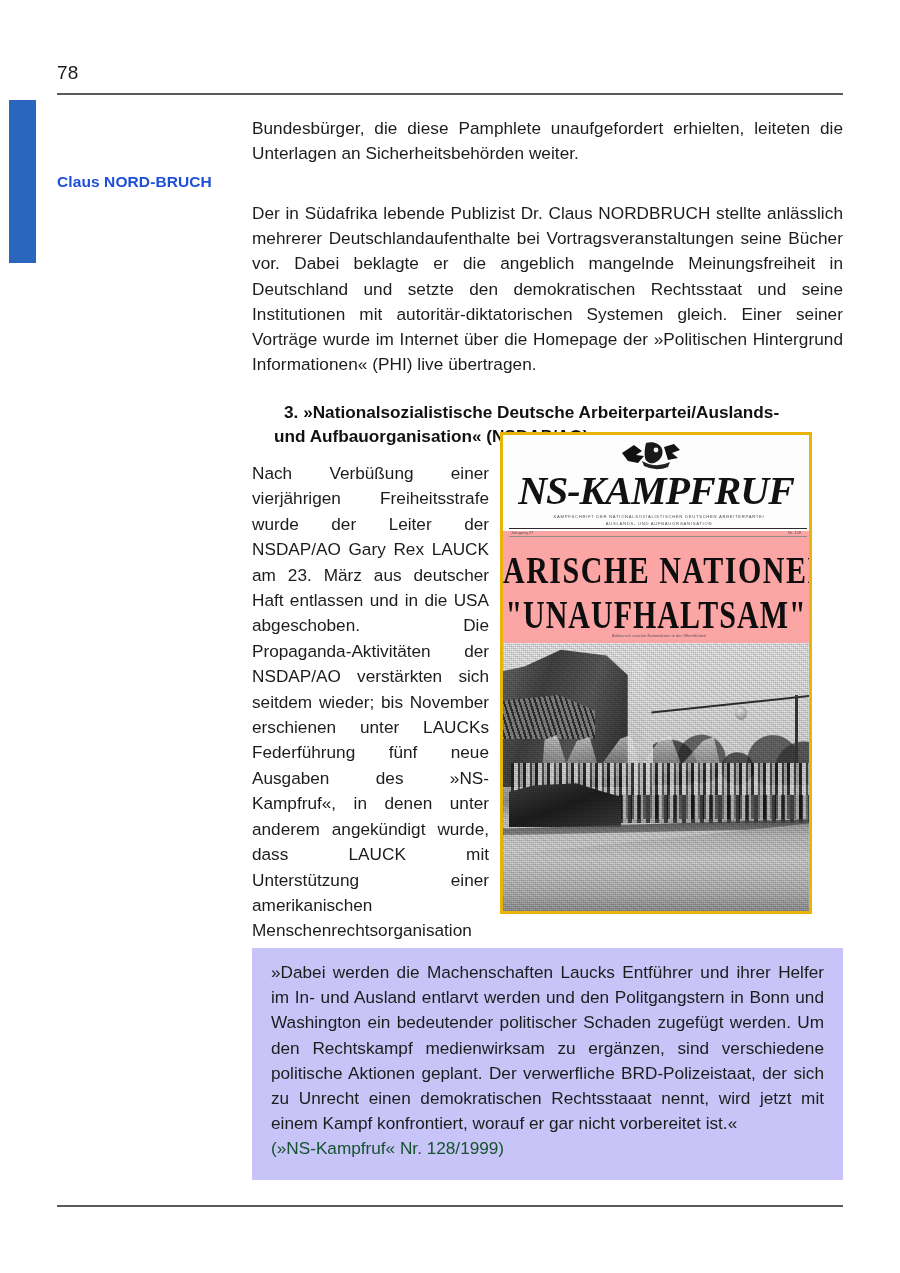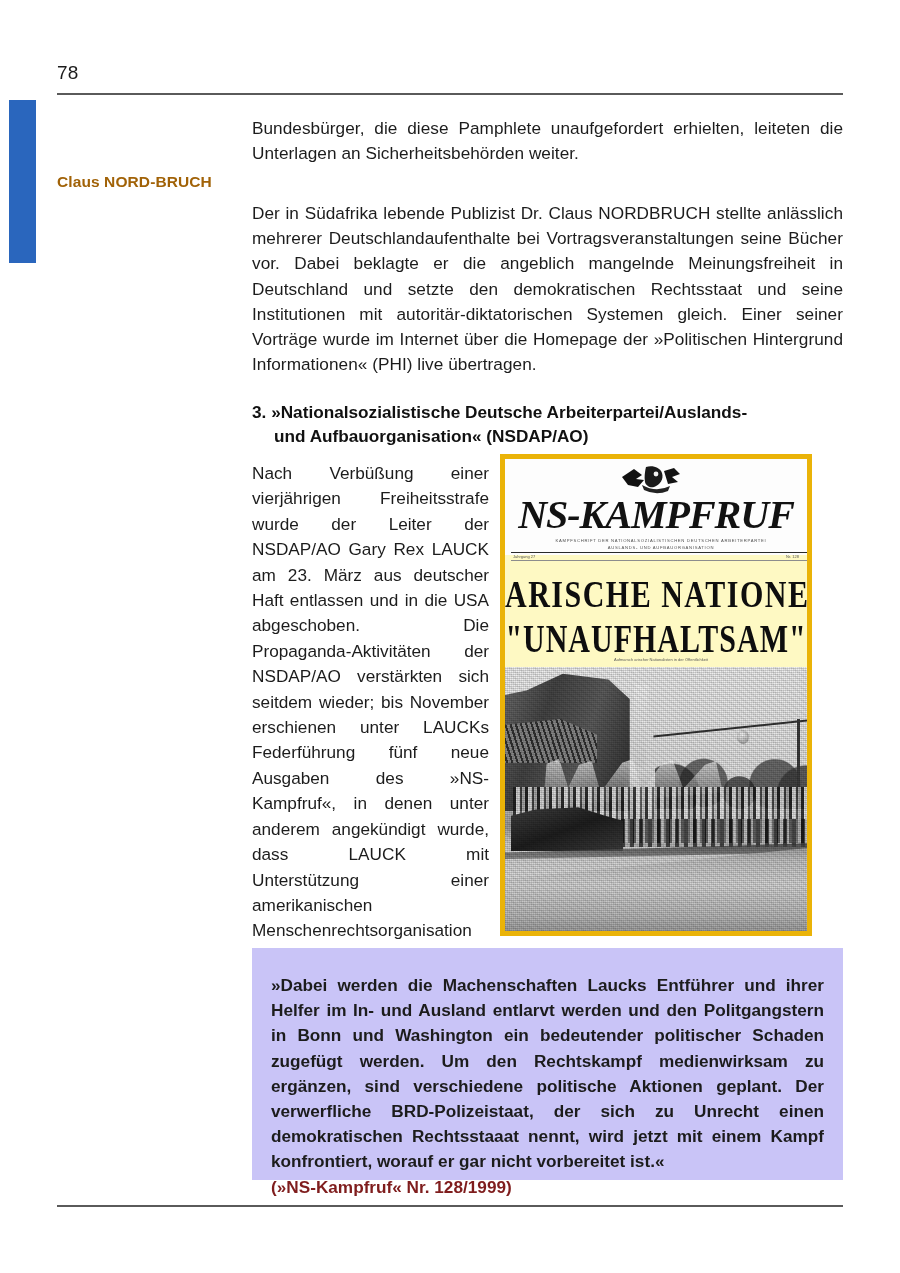--- a/index.html
+++ b/index.html
@@ -61,21 +61,21 @@
 
   
   #margin-note {
     position: absolute;
     left: 57px;
     top: 172px;
     width: 175px;
     font-size: 15.5px;
     font-weight: bold;
     line-height: 20px;
-    color: #a16207;
+    color: #1d4ed8;
     letter-spacing: 0.1px;
   }
 
   
   .body-col {
     position: absolute;
     left: 252px;
     width: 591px;
   }
   .para {
@@ -96,20 +96,21 @@
     width: 591px;
     font-size: 17.2px;
     font-weight: bold;
     line-height: 24px;
     color: #111111;
   }
   #section-heading .hang {
     display: block;
     padding-left: 22px;
     text-indent: -22px;
+    margin-left: 32px;
   }
   #section-heading .line2 {
     display: block;
     padding-left: 22px;
   }
 
   
   #narrow-col {
     position: absolute;
     left: 252px;
@@ -118,25 +119,25 @@
     font-size: 17.2px;
     line-height: 25.4px;
     text-align: justify;
     color: #1c1c1c;
   }
 
   
   #figure {
     position: absolute;
     left: 500px;
-    top: 454px;
+    top: 432px;
     width: 312px;
     height: 482px;
-    background: #fef9c3;
-    border: 5px solid #eab308;
+    background: #fca5a5;
+    border: 3px solid #eab308;
     box-sizing: border-box;
     overflow: hidden;
   }
   #newspaper-masthead {
     position: absolute;
     left: 0; top: 0;
     width: 100%;
     height: 96px;
     background: #fdfdfd;
   }
@@ -365,33 +366,32 @@
 
   
   #quote-box {
     position: absolute;
     left: 252px;
     top: 948px;
     width: 591px;
     height: 232px;
     box-sizing: border-box;
     background: #c9c4f7;
-    padding: 25px 19px 14px 19px;
-    font-weight: bold;
+    padding: 12px 19px 14px 19px;
   }
   #quote-text {
     font-size: 17.2px;
     line-height: 25.2px;
     text-align: justify;
     color: #1c1c1c;
   }
   #quote-source {
     font-size: 17.2px;
     line-height: 25.2px;
-    color: #7f1d1d;
+    color: #14532d;
     margin-top: 0px;
   }
 
   
   #footer-rule {
     position: absolute;
     left: 57px;
     top: 1205px;
     width: 786px;
     height: 2px;

